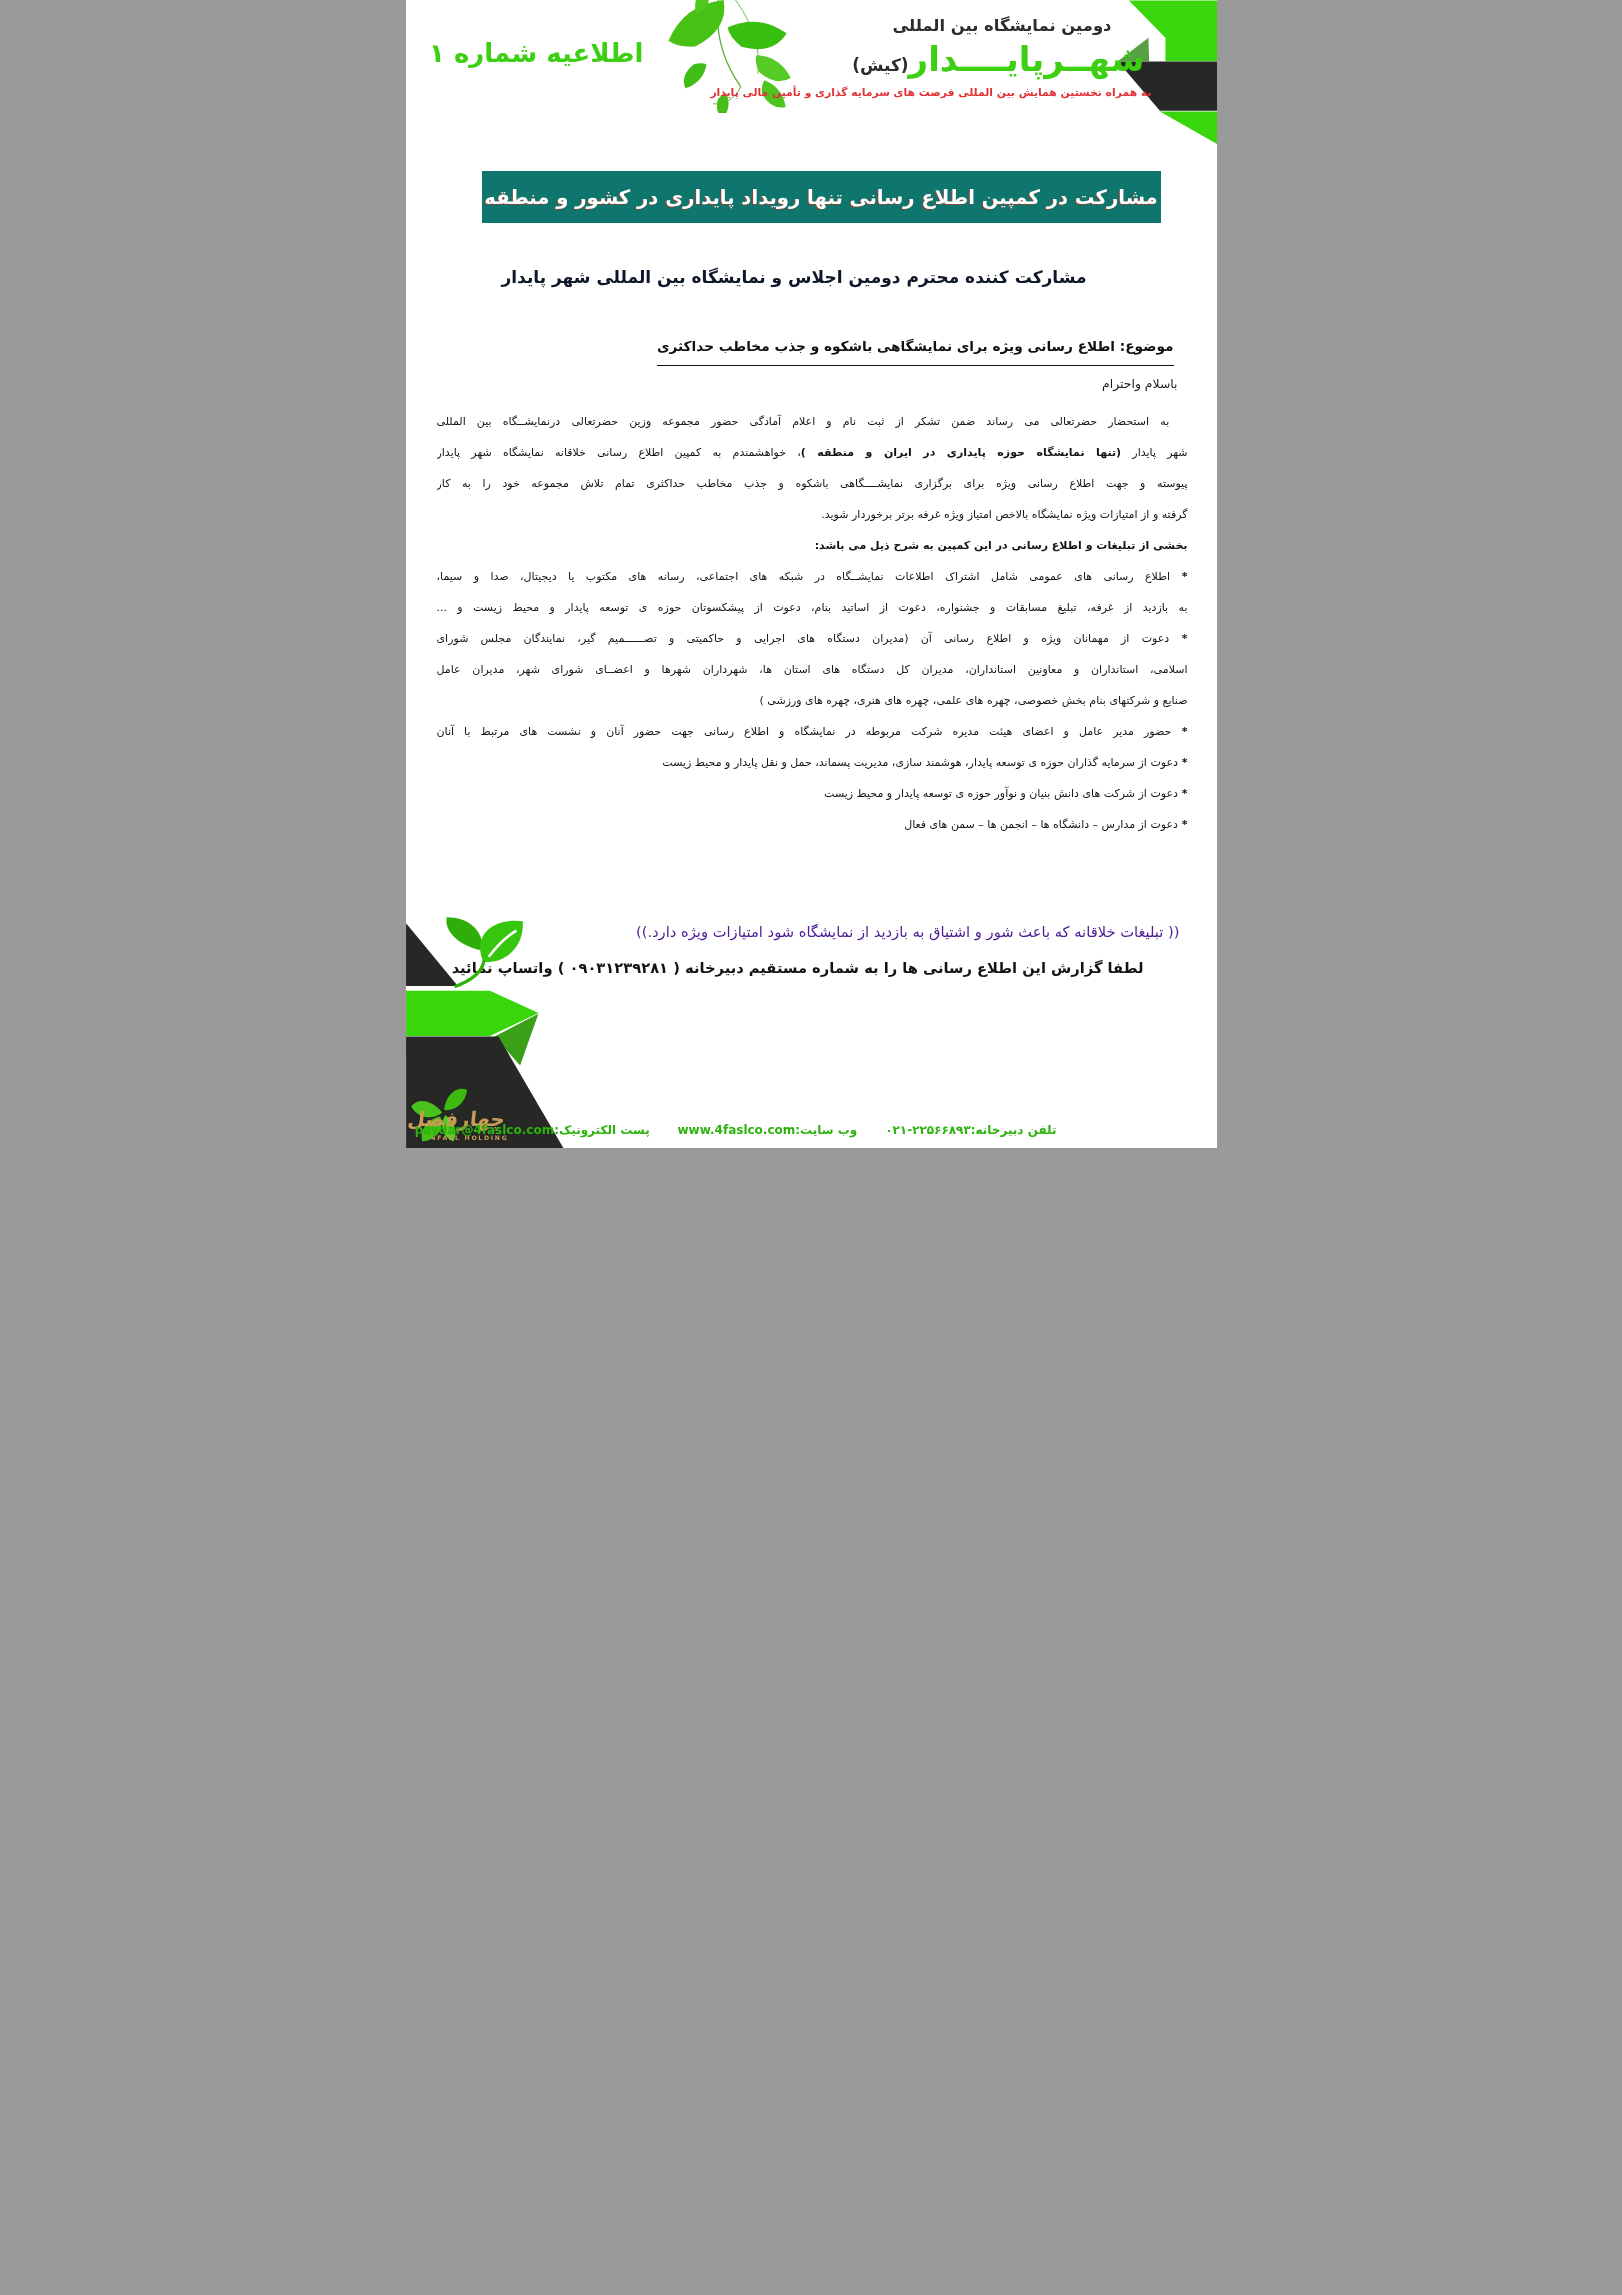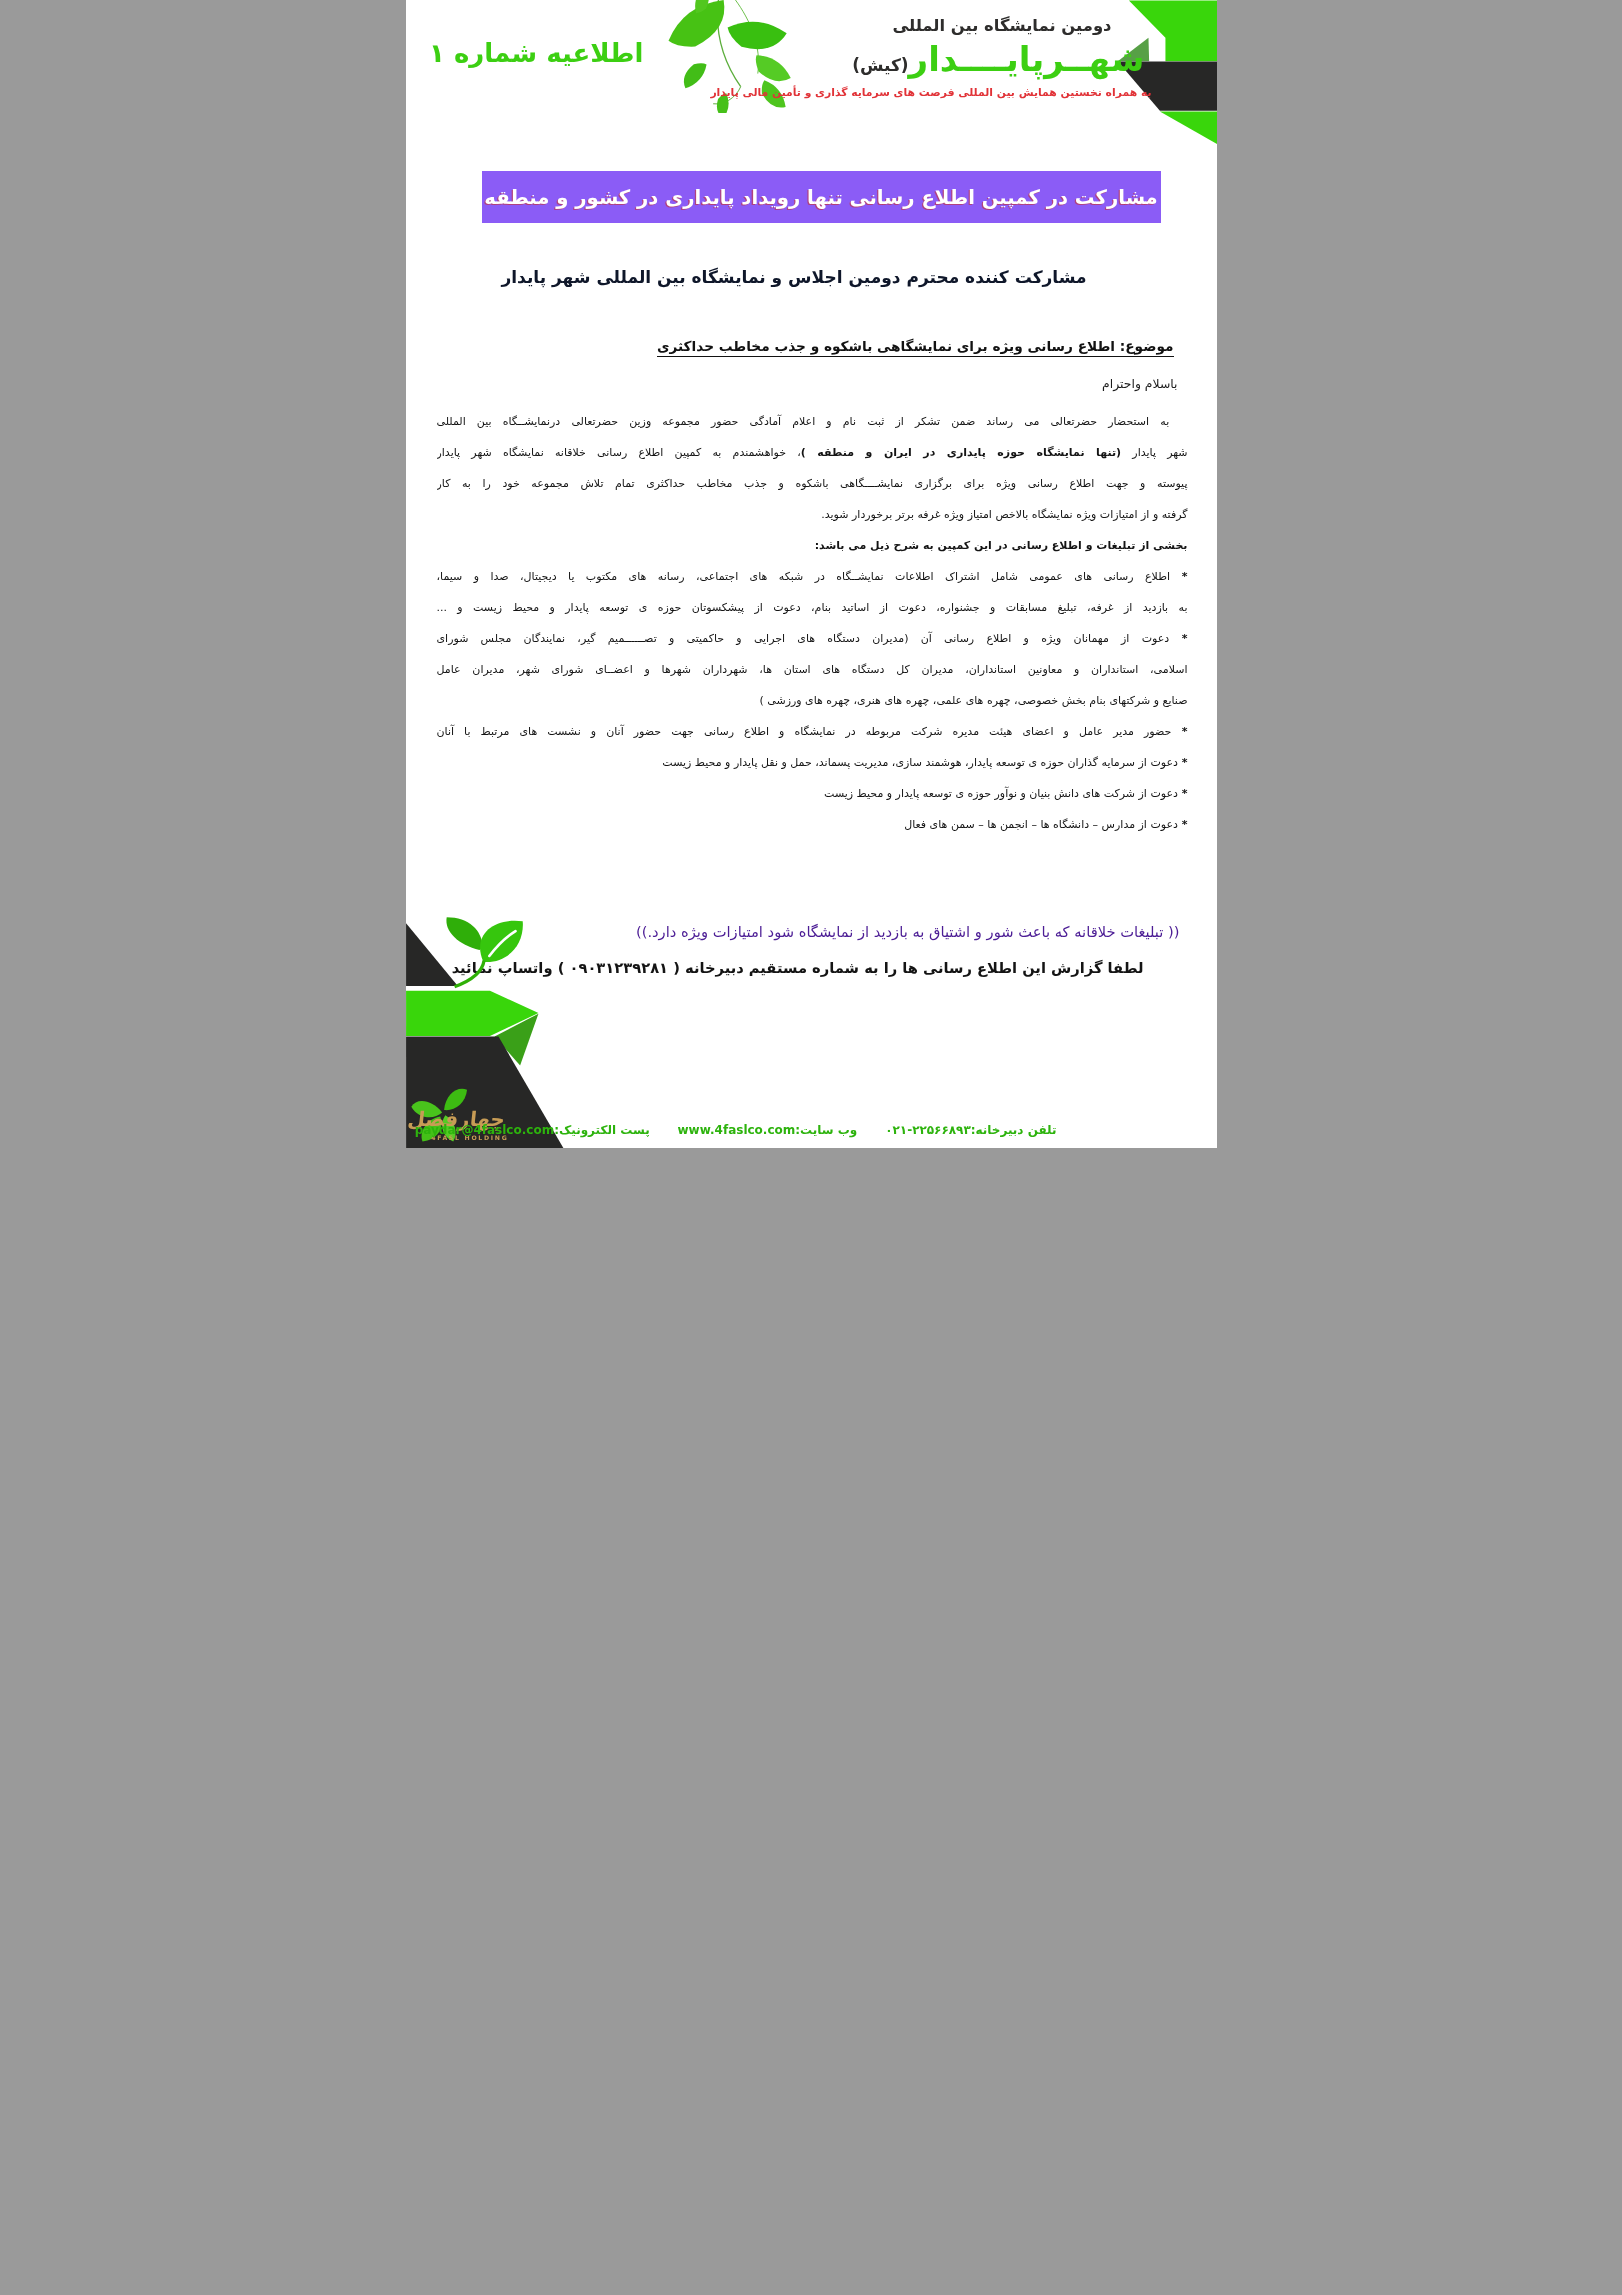--- a/index.html
+++ b/index.html
@@ -34,21 +34,21 @@
   .brand-suffix{font-size:17px;font-weight:bold;color:#2e2d2c;}
   .hdr-sub{
     top:86px;right:65px;
     font-size:10.8px;font-weight:bold;color:#e13237;
     white-space:nowrap;z-index:3;
   }
 
   
   .banner{
     top:171px;left:76px;width:679px;height:52px;
-    background:#8b5cf6;
+    background:#0f766e;
     display:flex;align-items:center;justify-content:center;
     z-index:2;
   }
   .banner span{
     font-size:19.6px;font-weight:bold;color:#ffffff;
     white-space:nowrap;
     text-shadow:-1.3px 1.3px 0 rgba(207,43,31,.55);
   }
 
   
@@ -57,21 +57,21 @@
     text-align:center;
     font-size:17px;font-weight:bold;color:#0f172a;
     white-space:nowrap;z-index:2;
   }
   .subject{
     top:338px;right:43px;z-index:2;
   }
   .subject span{
     font-size:13.7px;font-weight:bold;color:#121212;
     border-bottom:1.6px solid #121212;
-    padding-bottom:2px;white-space:nowrap;display:inline-block;
+    padding-bottom:11px;white-space:nowrap;display:inline-block;
   }
   .salutation{
     top:376px;right:39px;
     font-size:12.4px;color:#1c1c1c;white-space:nowrap;z-index:2;
   }
   .body-lines{
     top:406px;right:29px;left:31px;z-index:2;
   }
   .bline{
     height:31px;line-height:31px;

